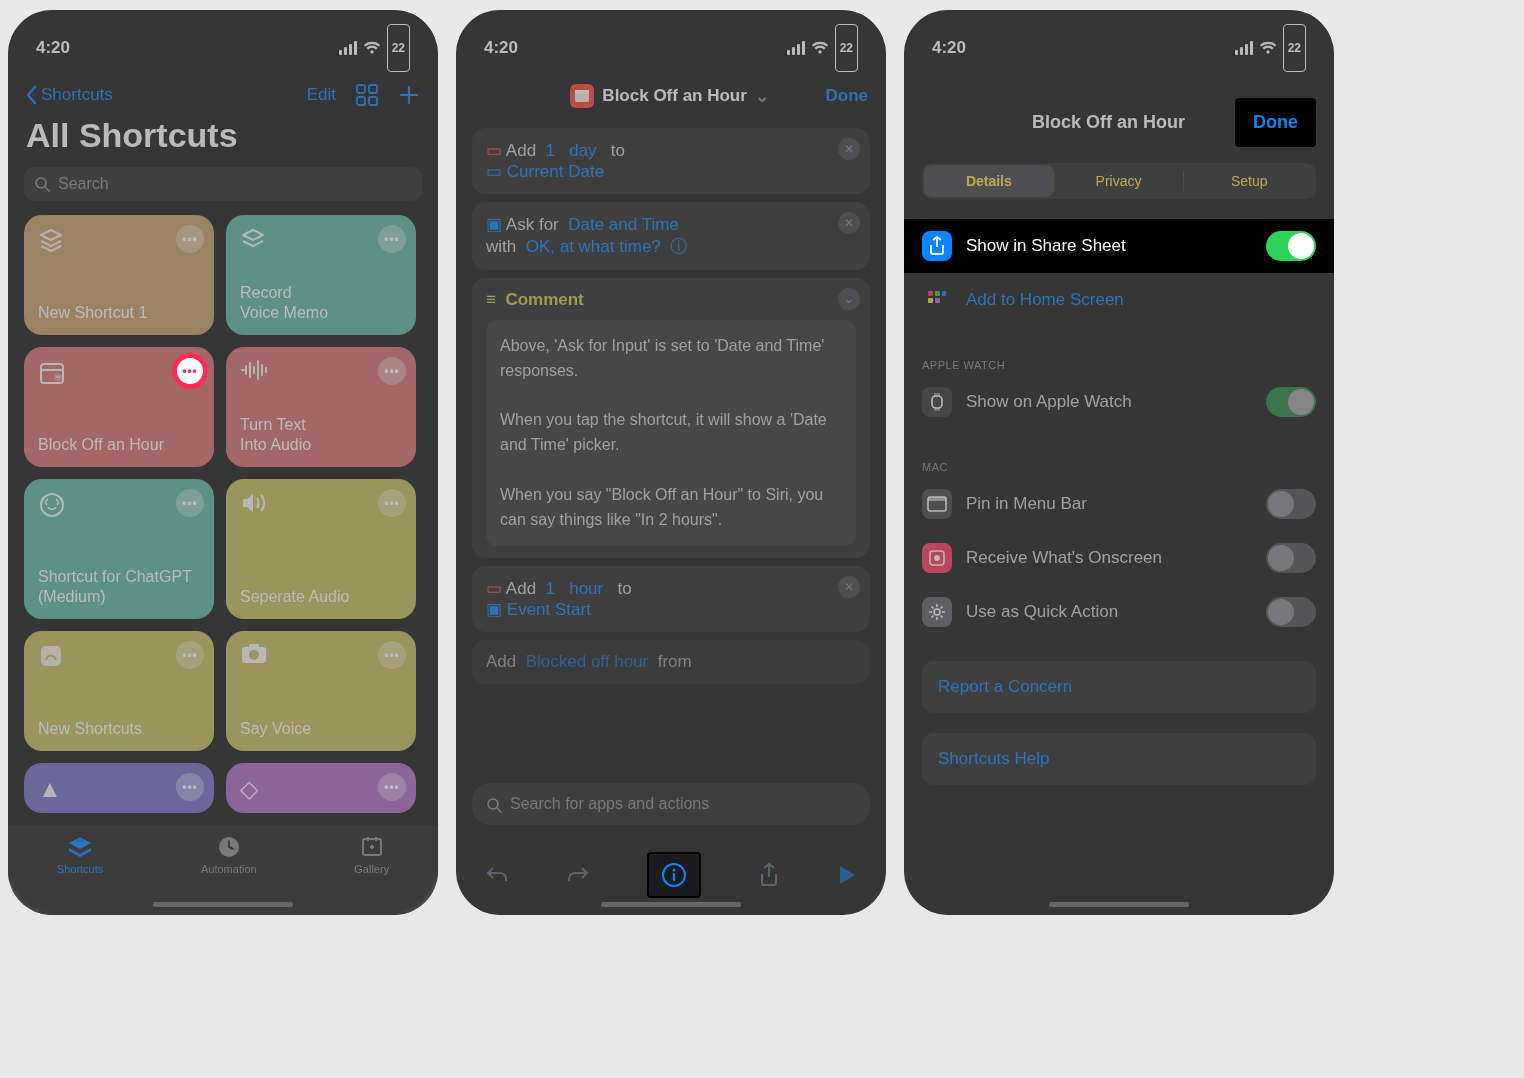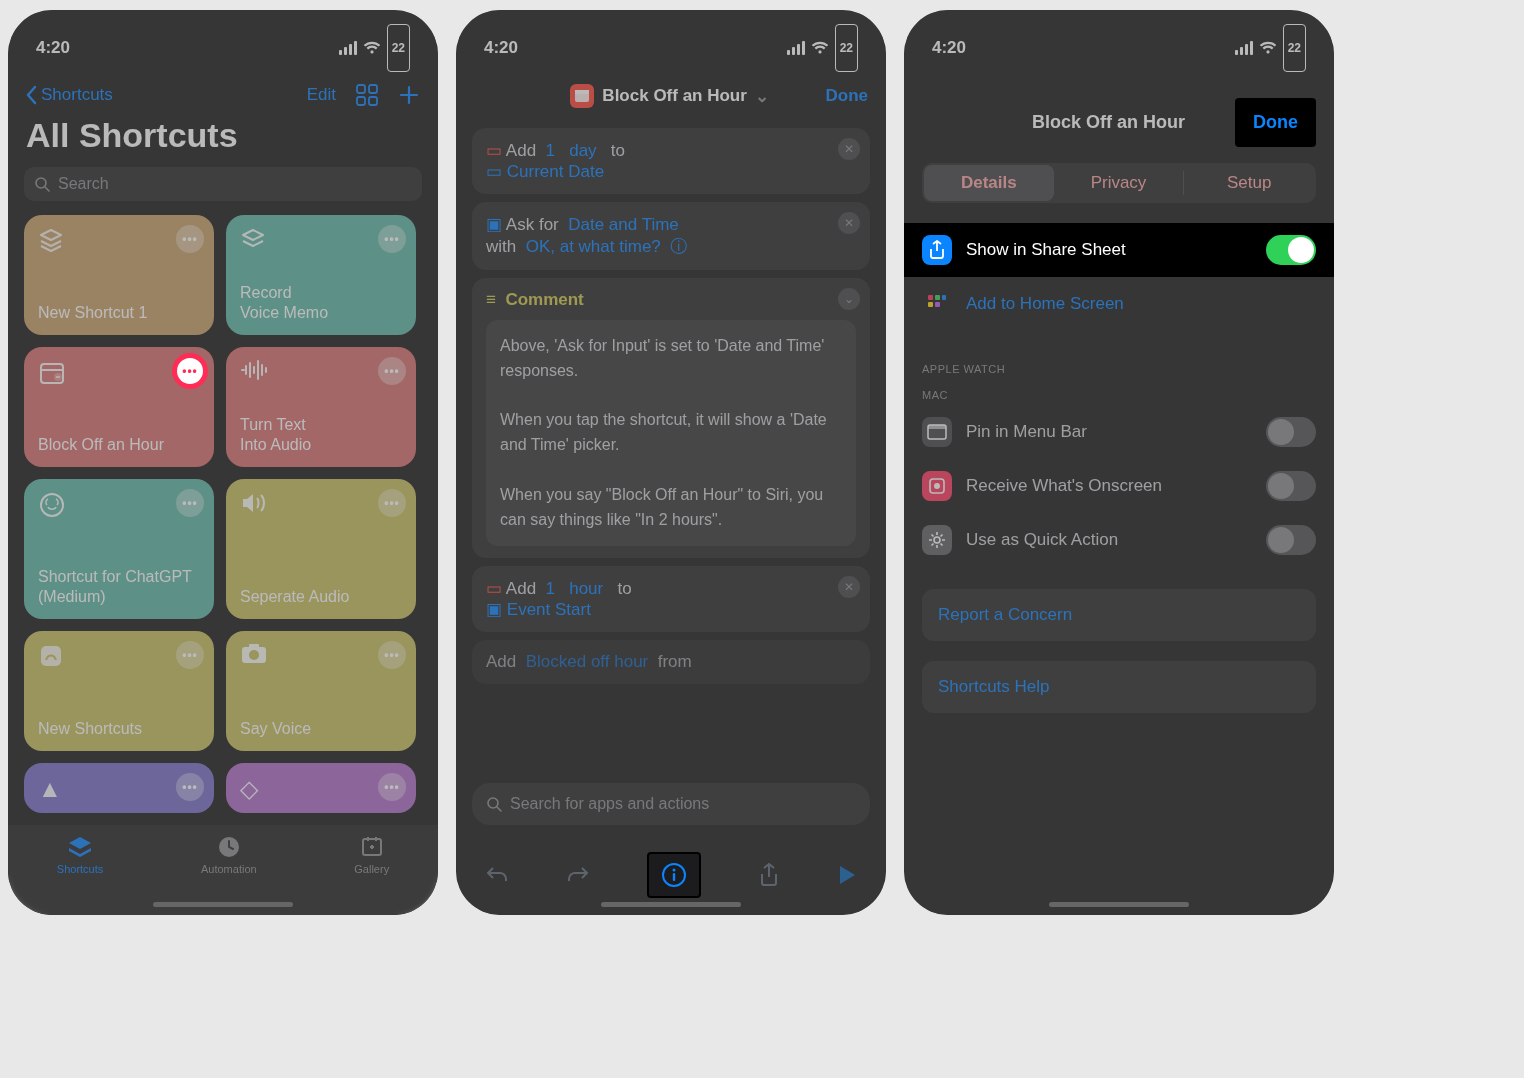--- a/index.html
+++ b/index.html
@@ -84,37 +84,37 @@
   .done { color:#0a84ff; font-weight:600;}
   .card {
     margin:8px 16px; background:#2c2c2e; border-radius:14px; padding:12px 14px; color:#d1d1d6; font-size:17px;
     position:relative;
   }
   .card .close { position:absolute; top:10px; right:10px; width:22px; height:22px; border-radius:50%; background:#48484a; color:#8e8e93; font-size:12px; display:flex; align-items:center; justify-content:center;}
   .tok { color:#0a84ff; }
   .yel { color:#d0c64a; font-weight:600;}
   .commentcard .body { background:#3a3a3c; border-radius:12px; padding:14px; margin-top:10px; font-size:16px; line-height:1.55; color:#d1d1d6;}
   .actionsearch {
-    position:absolute; bottom:90px; left:16px; right:16px; background:#2c2c2e; border-radius:18px; padding:12px 14px; color:#8e8e93; display:flex; align-items:center; gap:8px;
+    position:absolute; bottom:90px; left:16px; right:16px; background:#2c2c2e; border-radius:18px; padding:12px 14px; color:#8e8e93; display:flex; align-items:flex-end; gap:8px;
   }
   .bottombar {
     position:absolute; left:0; right:0; bottom:0; height:80px; display:flex; justify-content:space-around; align-items:center; color:#5f6c7b; font-size:22px;
   }
   .info-highlight {
     width:54px; height:46px; background:#1c1c1e; border:2px solid #000; display:flex; align-items:center; justify-content:center; color:#0a84ff; z-index:80; position:relative; border-radius:4px;
   }
 
   
   .nav3 { display:flex; justify-content:space-between; align-items:center; padding:20px 18px 16px; color:#fff; font-size:18px; font-weight:600;}
   .nav3 .spacer { width:60px;}
   .done-highlight {
     background:#000; padding:14px 18px; color:#0a84ff; font-weight:600; z-index:80; position:relative; border-radius:4px; font-size:18px;
   }
   .segbar {
-    margin:0 18px 20px; background:#2c2c2e; border-radius:10px; display:flex; padding:2px; font-size:17px; color:#fca5a5;
+    margin:0 18px 20px; background:#2c2c2e; border-radius:10px; display:flex; padding:2px; font-size:14px; color:#fde047;
   }
   .segbar .seg { flex:1; text-align:center; padding:8px 0; border-radius:8px;}
   .segbar .seg.active { background:#48484a; font-weight:600;}
   .segbar .sep { width:1px; background:#48484a; margin:6px 0;}
   .list { margin:0 0 22px; }
   .row {
     display:flex; align-items:center; gap:14px; padding:12px 18px; color:#d1d1d6; font-size:17px;
   }
   .row .ricon { width:30px; height:30px; border-radius:8px; display:flex; align-items:center; justify-content:center; font-size:15px; flex-shrink:0;}
   .row.link { color:#0a84ff;}
@@ -486,20 +486,35 @@
             <rect x="16" y="2" width="4" height="5" rx="1" fill="#0a84ff"></rect>
             <rect x="2" y="9" width="5" height="5" rx="1" fill="#ffd60a"></rect>
             <rect x="9" y="9" width="5" height="5" rx="1" fill="#bf5af2"></rect>
           </svg>
       </span>
       <span>Add to Home Screen</span>
     </div>
   </div>
 
   <div class="sect-head">APPLE WATCH</div>
+  <div class="list">
+    <div class="row">
+      <span class="ricon" style="background:#3a3a3c">
+        <svg width="16" height="20" viewBox="0 0 16 20">
+            <rect x="3" y="4" width="10" height="12" rx="4" fill="none" stroke="#fff" stroke-width="1.6"></rect>
+            <rect x="5" y="1" width="6" height="3" fill="#fff" opacity=".4"></rect>
+            <rect x="5" y="16" width="6" height="3" fill="#fff" opacity=".4"></rect>
+          </svg>
+      </span>
+      <span>Show on Apple Watch</span>
+      <div class="toggle on" style="opacity:.6">
+          <div class="knob"></div>
+        </div>
+    </div>
+  </div>
 
   <div class="sect-head">MAC</div>
   <div class="list">
     <div class="row">
       <span class="ricon" style="background:#48484a">
         <svg width="20" height="16" viewBox="0 0 20 16">
             <rect x="1" y="1" width="18" height="14" rx="2" fill="none" stroke="#fff" stroke-width="1.5"></rect>
             <rect x="1" y="1" width="18" height="4" fill="#fff" opacity=".6"></rect>
           </svg>
       </span>

